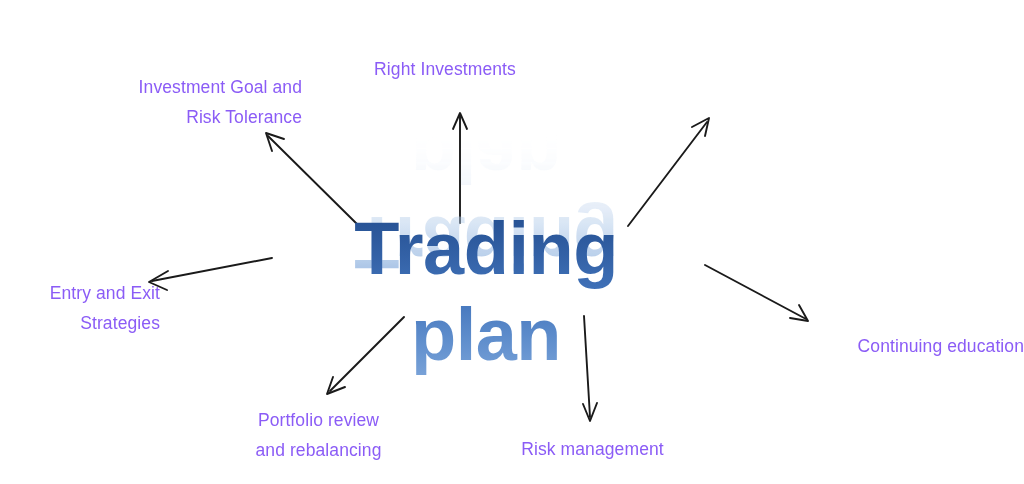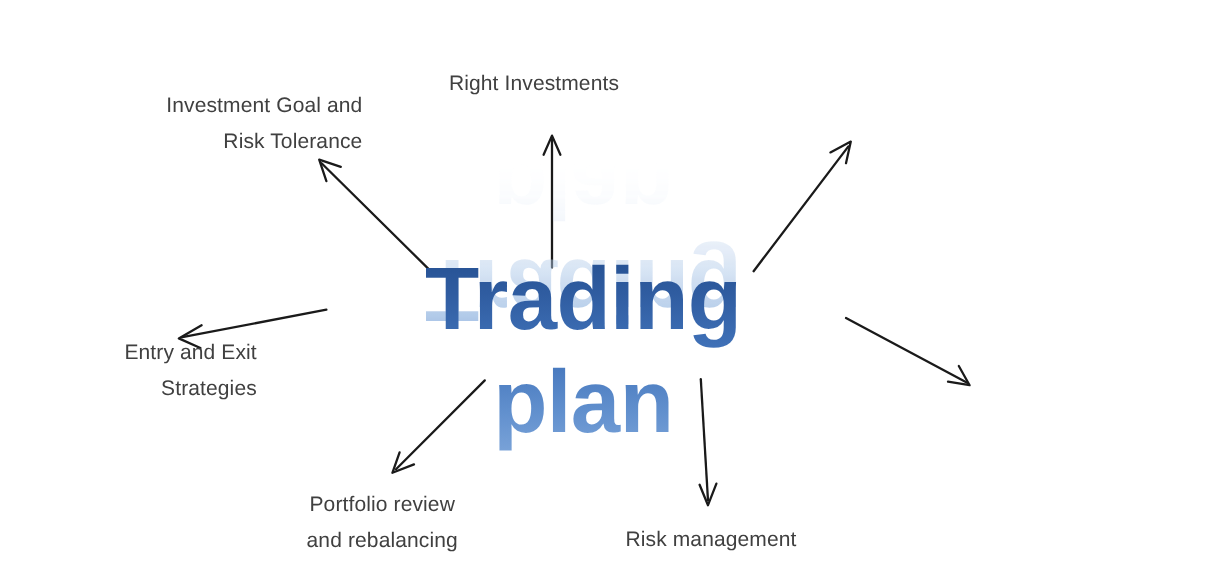--- a/index.html
+++ b/index.html
@@ -19,21 +19,21 @@
   }
   #arrow-layer {
     position: absolute;
     left: 0;
     top: 0;
     width: 1024px;
     height: 484px;
   }
   .node-label {
     position: absolute;
-    color: #404040;
+    color: #8b5cf6;
     font-size: 17.5px;
     line-height: 30px;
     white-space: pre-line;
     letter-spacing: 0.1px;
   }
   .label-left   { text-align: right; }
   .label-center { text-align: center; }
 
   
   #center-title {
@@ -141,22 +141,23 @@
     <div class="title-reflection">Trading plan</div>
     <div class="title-text">Trading plan</div>
   </div>
 
   <div class="node-label label-left" style="left:52px; top:72px; width:250px;">Investment Goal and
 Risk Tolerance</div>
 
   <div class="node-label label-center" style="left:340px; top:54px; width:210px;">Right Investments</div>
 
 
+  <div class="node-label label-left" style="left:819px; top:331px; width:205px;">Continuing education</div>
 
   <div class="node-label label-center" style="left:495px; top:434px; width:195px;">Risk management</div>
 
   <div class="node-label label-center" style="left:231px; top:405px; width:175px;">Portfolio review
 and rebalancing</div>
 
-  <div class="node-label label-left" style="left:12px; top:278px; width:160px;padding-left:42px;">Entry and Exit
+  <div class="node-label label-left" style="left:0px; top:278px; width:160px;">Entry and Exit
 Strategies</div>
 
 </div>
 
 </body></html>

